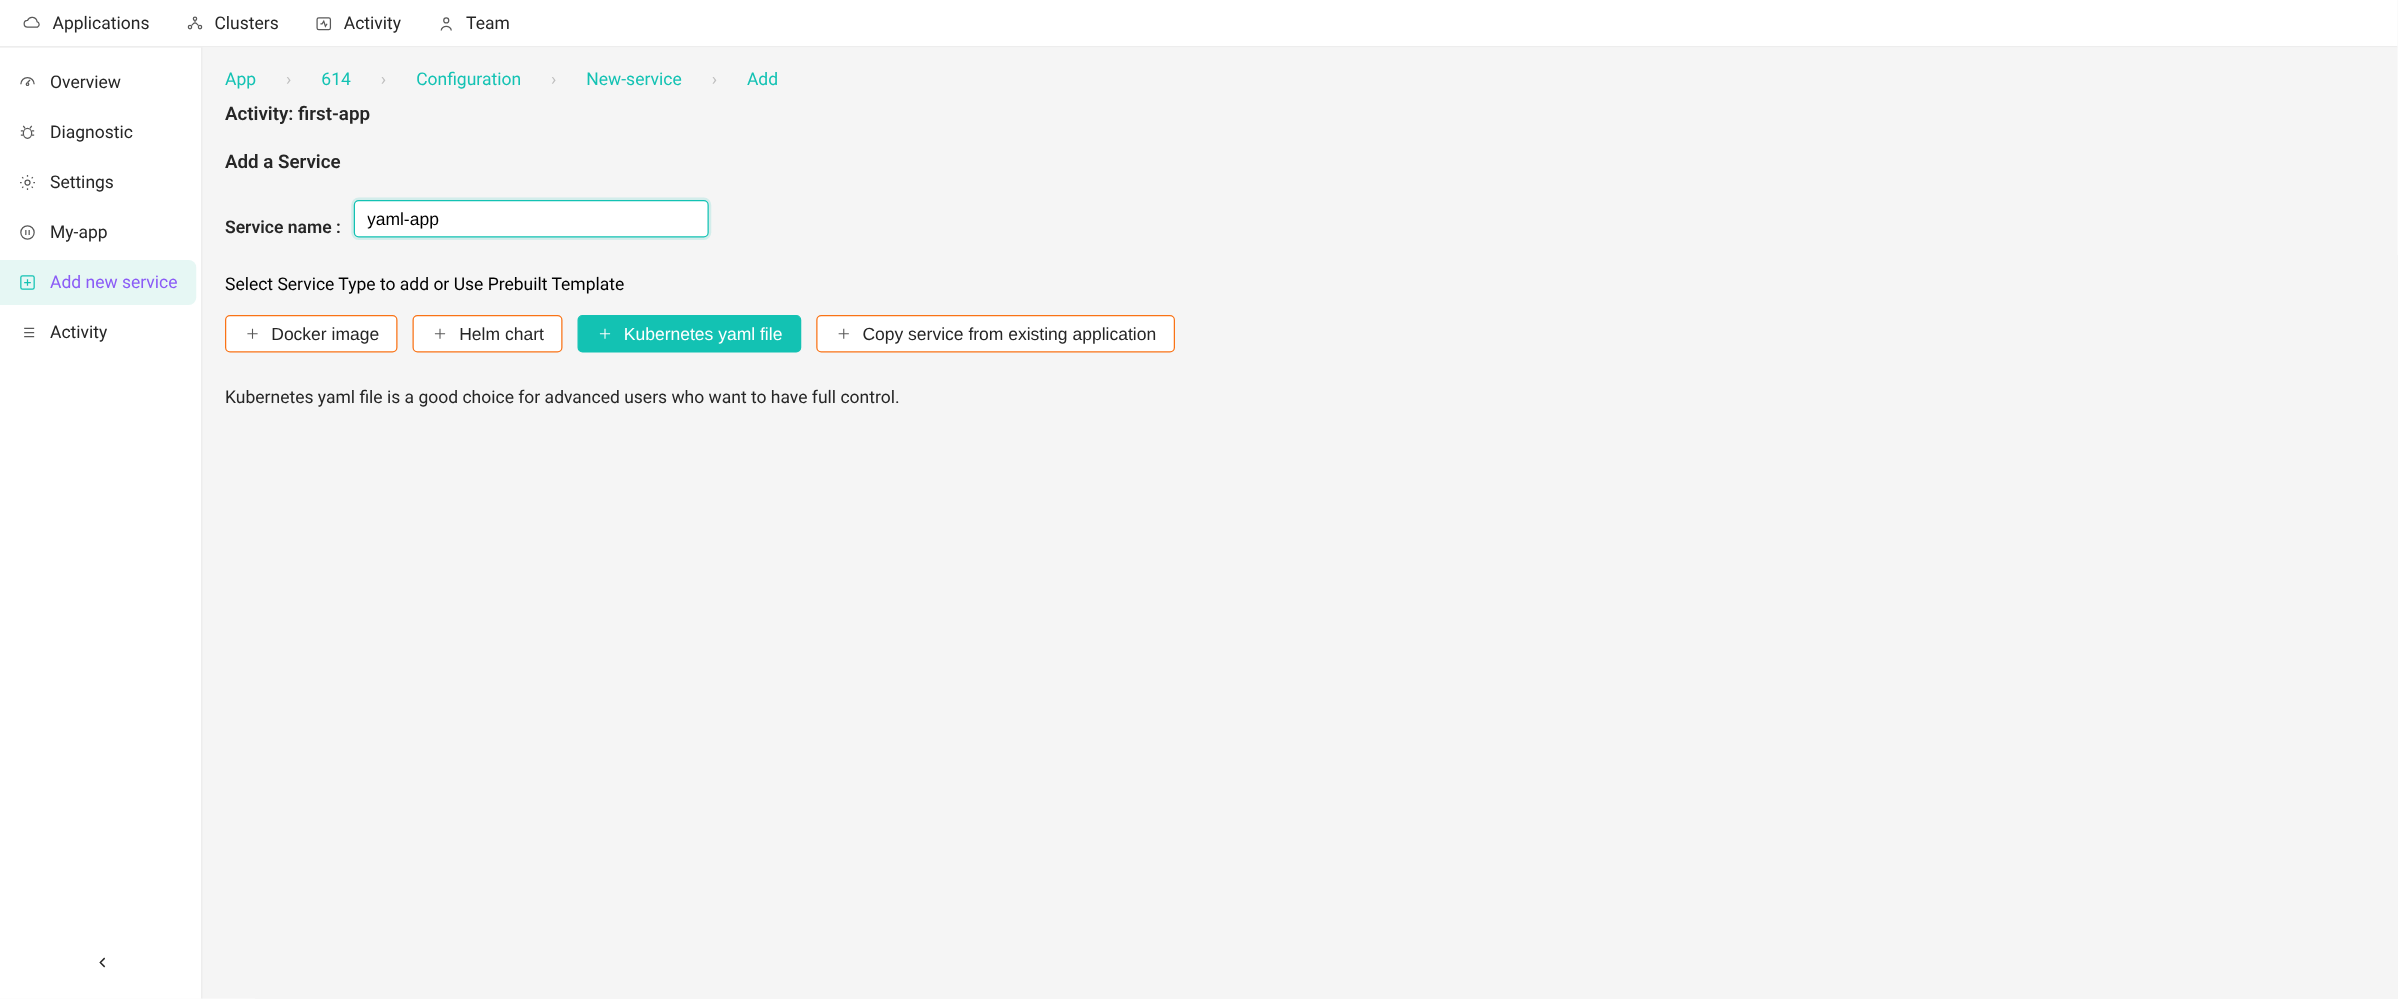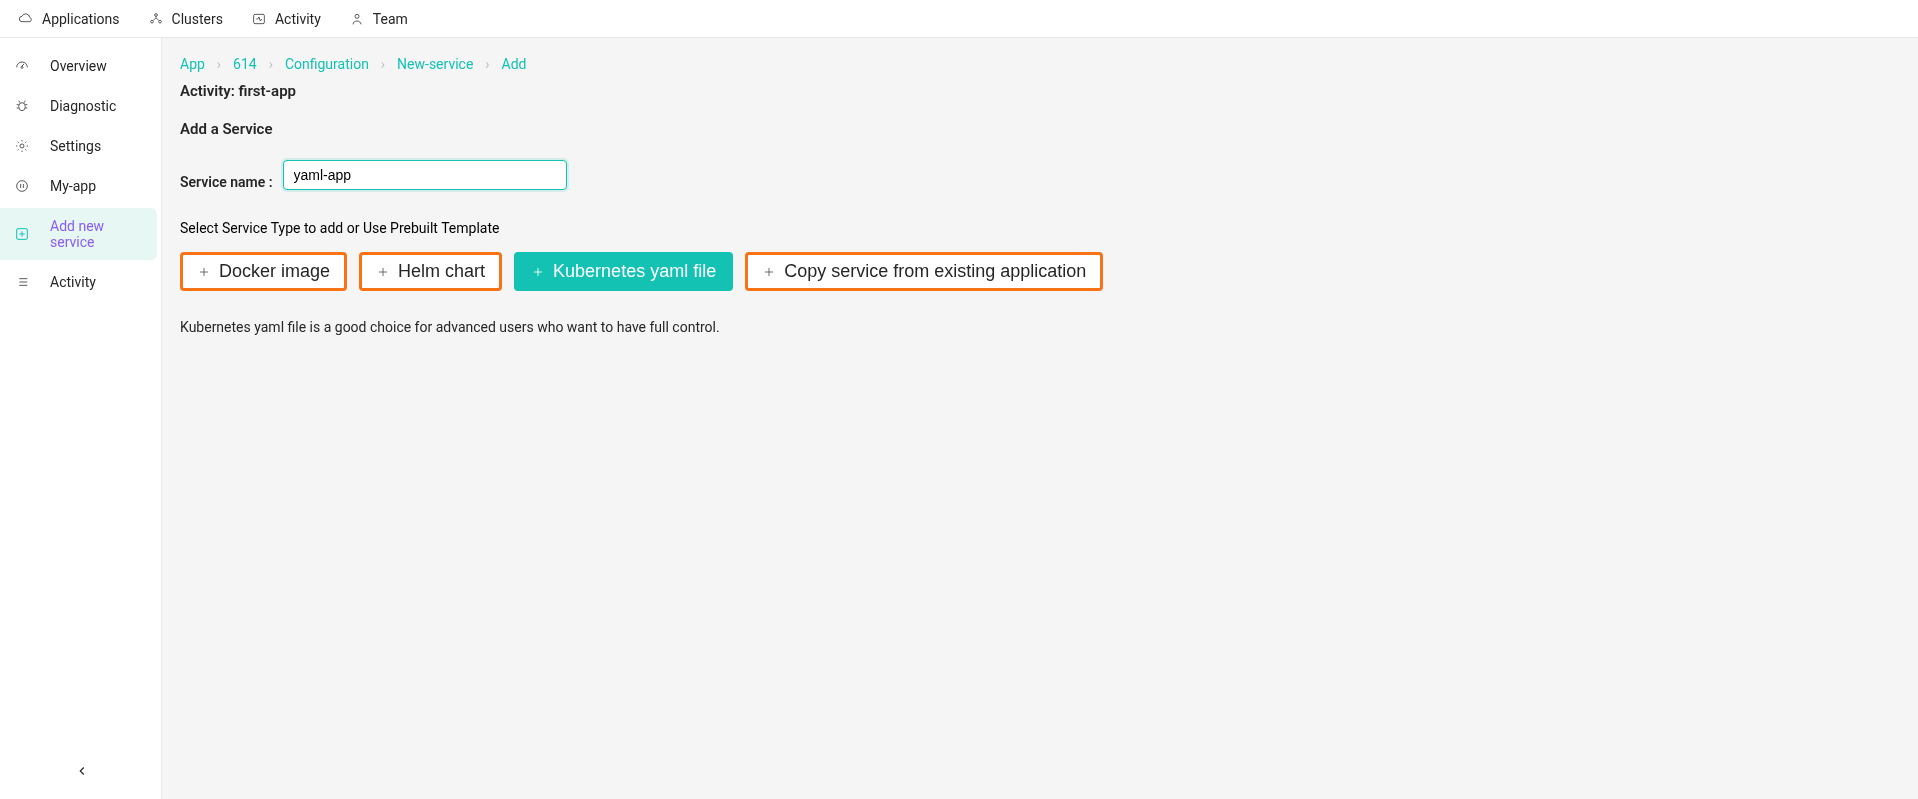--- a/index.html
+++ b/index.html
@@ -38,21 +38,21 @@
     width: 162px;
     border-right: 1px solid #e8e8e8;
     padding-top: 8px;
     position: relative;
     display: flex;
     flex-direction: column;
   }
   .sidebar-item {
     display: flex;
     align-items: center;
-    gap: 20px;
+    gap: 10px;
     padding: 10px 14px;
     font-size: 14px;
     color: #262626;
     cursor: pointer;
     border-radius: 0 6px 6px 0;
     margin: 2px 4px 2px 0;
   }
   .sidebar-item.active {
     background: #e6f7f4;
     color: #8b5cf6;
@@ -72,21 +72,21 @@
     background: #f5f5f5;
   }
   .content {
     flex: 1;
     padding: 18px 18px 0 18px;
     overflow: auto;
   }
   .breadcrumb {
     display: flex;
     align-items: center;
-    gap: 12px;
+    gap: 24px;
     font-size: 14px;
     margin-bottom: 10px;
   }
   .breadcrumb a { color: #13c2b3; text-decoration: none; cursor: pointer; }
   .breadcrumb .sep { color: #bfbfbf; }
   .template-line {
     font-weight: 600;
     font-size: 15px;
     margin-bottom: 20px;
   }
@@ -119,25 +119,25 @@
   }
   .type-buttons {
     display: flex;
     gap: 12px;
     margin-bottom: 28px;
   }
   .type-btn {
     display: flex;
     align-items: center;
     gap: 8px;
-    border: 3px solid #f97316;
+    border: 1px solid #f97316;
     background: #fff;
     border-radius: 4px;
     padding: 6px 14px;
-    font-size: 18px;
+    font-size: 14px;
     cursor: pointer;
     color: #262626;
   }
   .type-btn.selected {
     background: #13c2b3;
     border-color: #13c2b3;
     color: #fff;
   }
   .type-btn svg { width: 14px; height: 14px; }
   .type-btn.selected svg line { stroke: #fff; }

